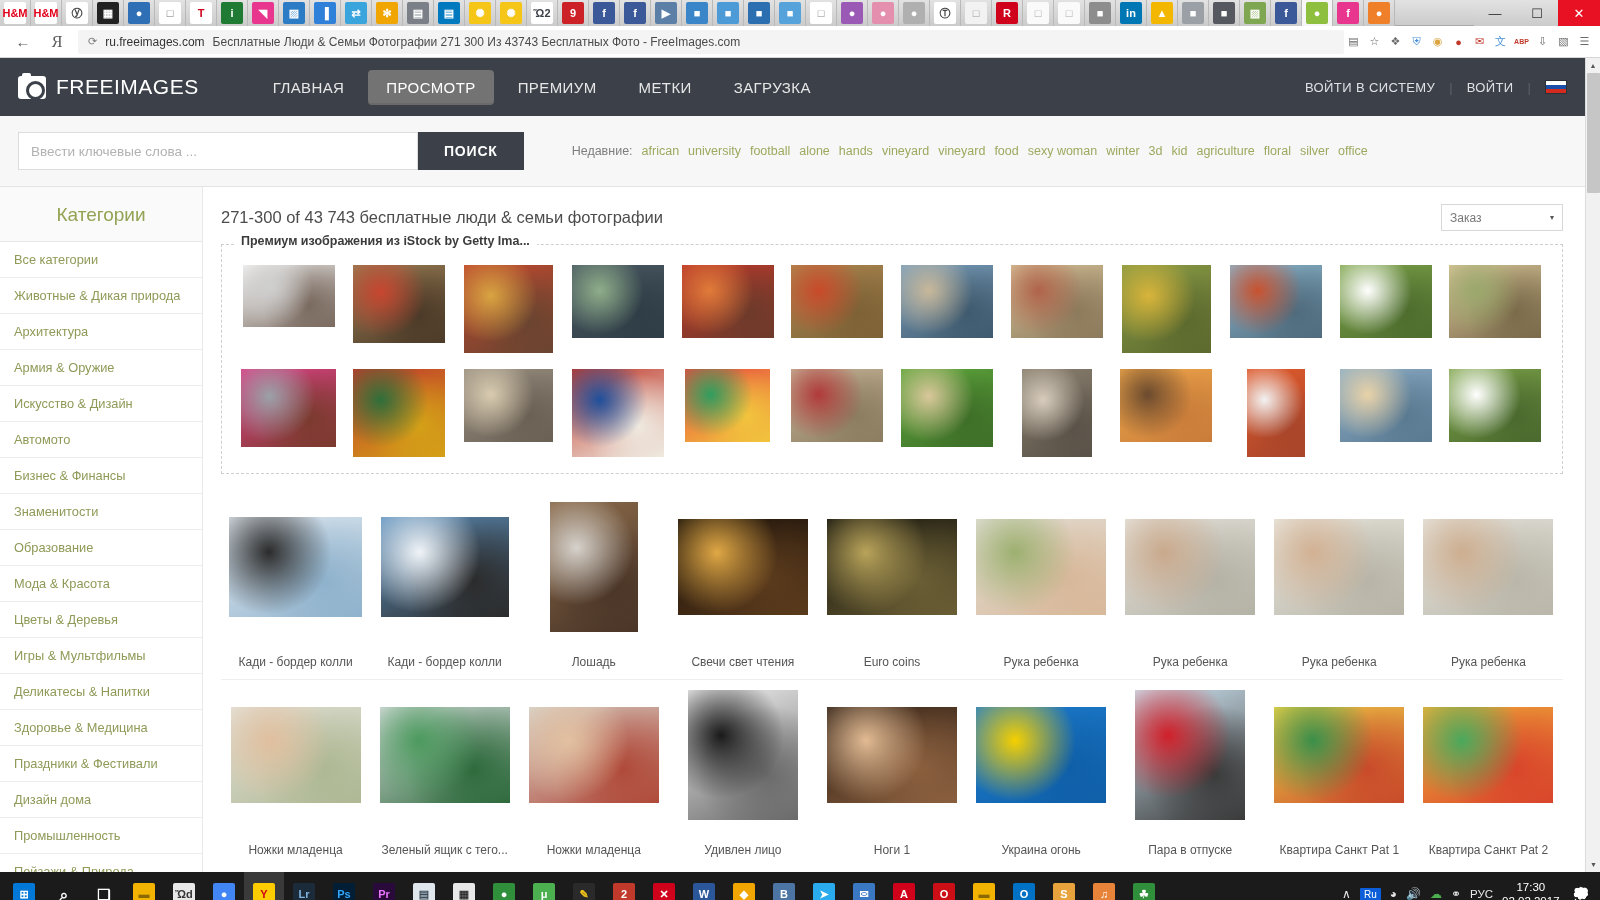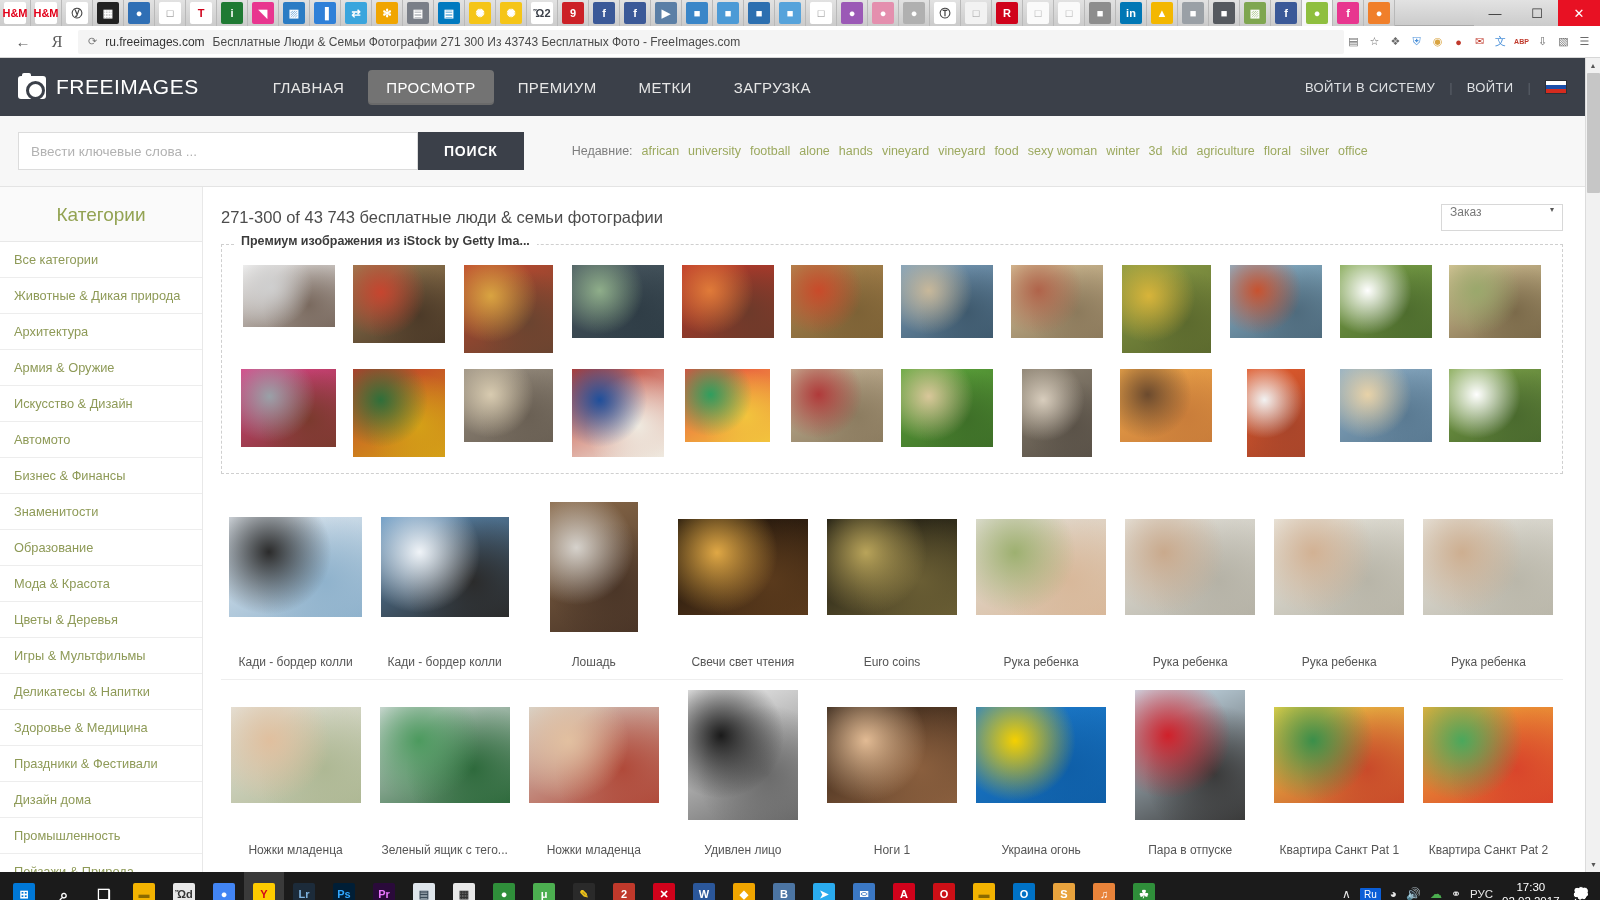--- a/index.html
+++ b/index.html
@@ -132,21 +132,21 @@
     padding: 10px 14px; font-size: 12.8px; color: #8e9a57;
     border-bottom: 1px solid #ededed; white-space: nowrap; overflow: hidden;
   }
 
   
   #main { flex: 1; padding: 0 22px 0 18px; min-width: 0; }
   #main-head { display: flex; align-items: center; padding: 17px 0 13px; gap: 12px; }
   #result-title { font-size: 16.5px; color: #4c4c4c; }
   #order-select {
     margin-left: auto; width: 122px; height: 27px; border: 1px solid #d8d8d8;
-    background: #fff; display: flex; align-items: flex-start; padding: 0 8px;
+    background: #fff; display: flex; align-items: center; padding: 0 8px;
     font-size: 12px; color: #777;
   }
   #order-caret { margin-left: auto; font-size: 8px; color: #555; }
 
   
   #premium-box {
     border: 1px dashed #cfcfcf; padding: 14px 12px 16px; position: relative;
     margin-bottom: 18px; background: #fff;
   }
   #premium-label {

